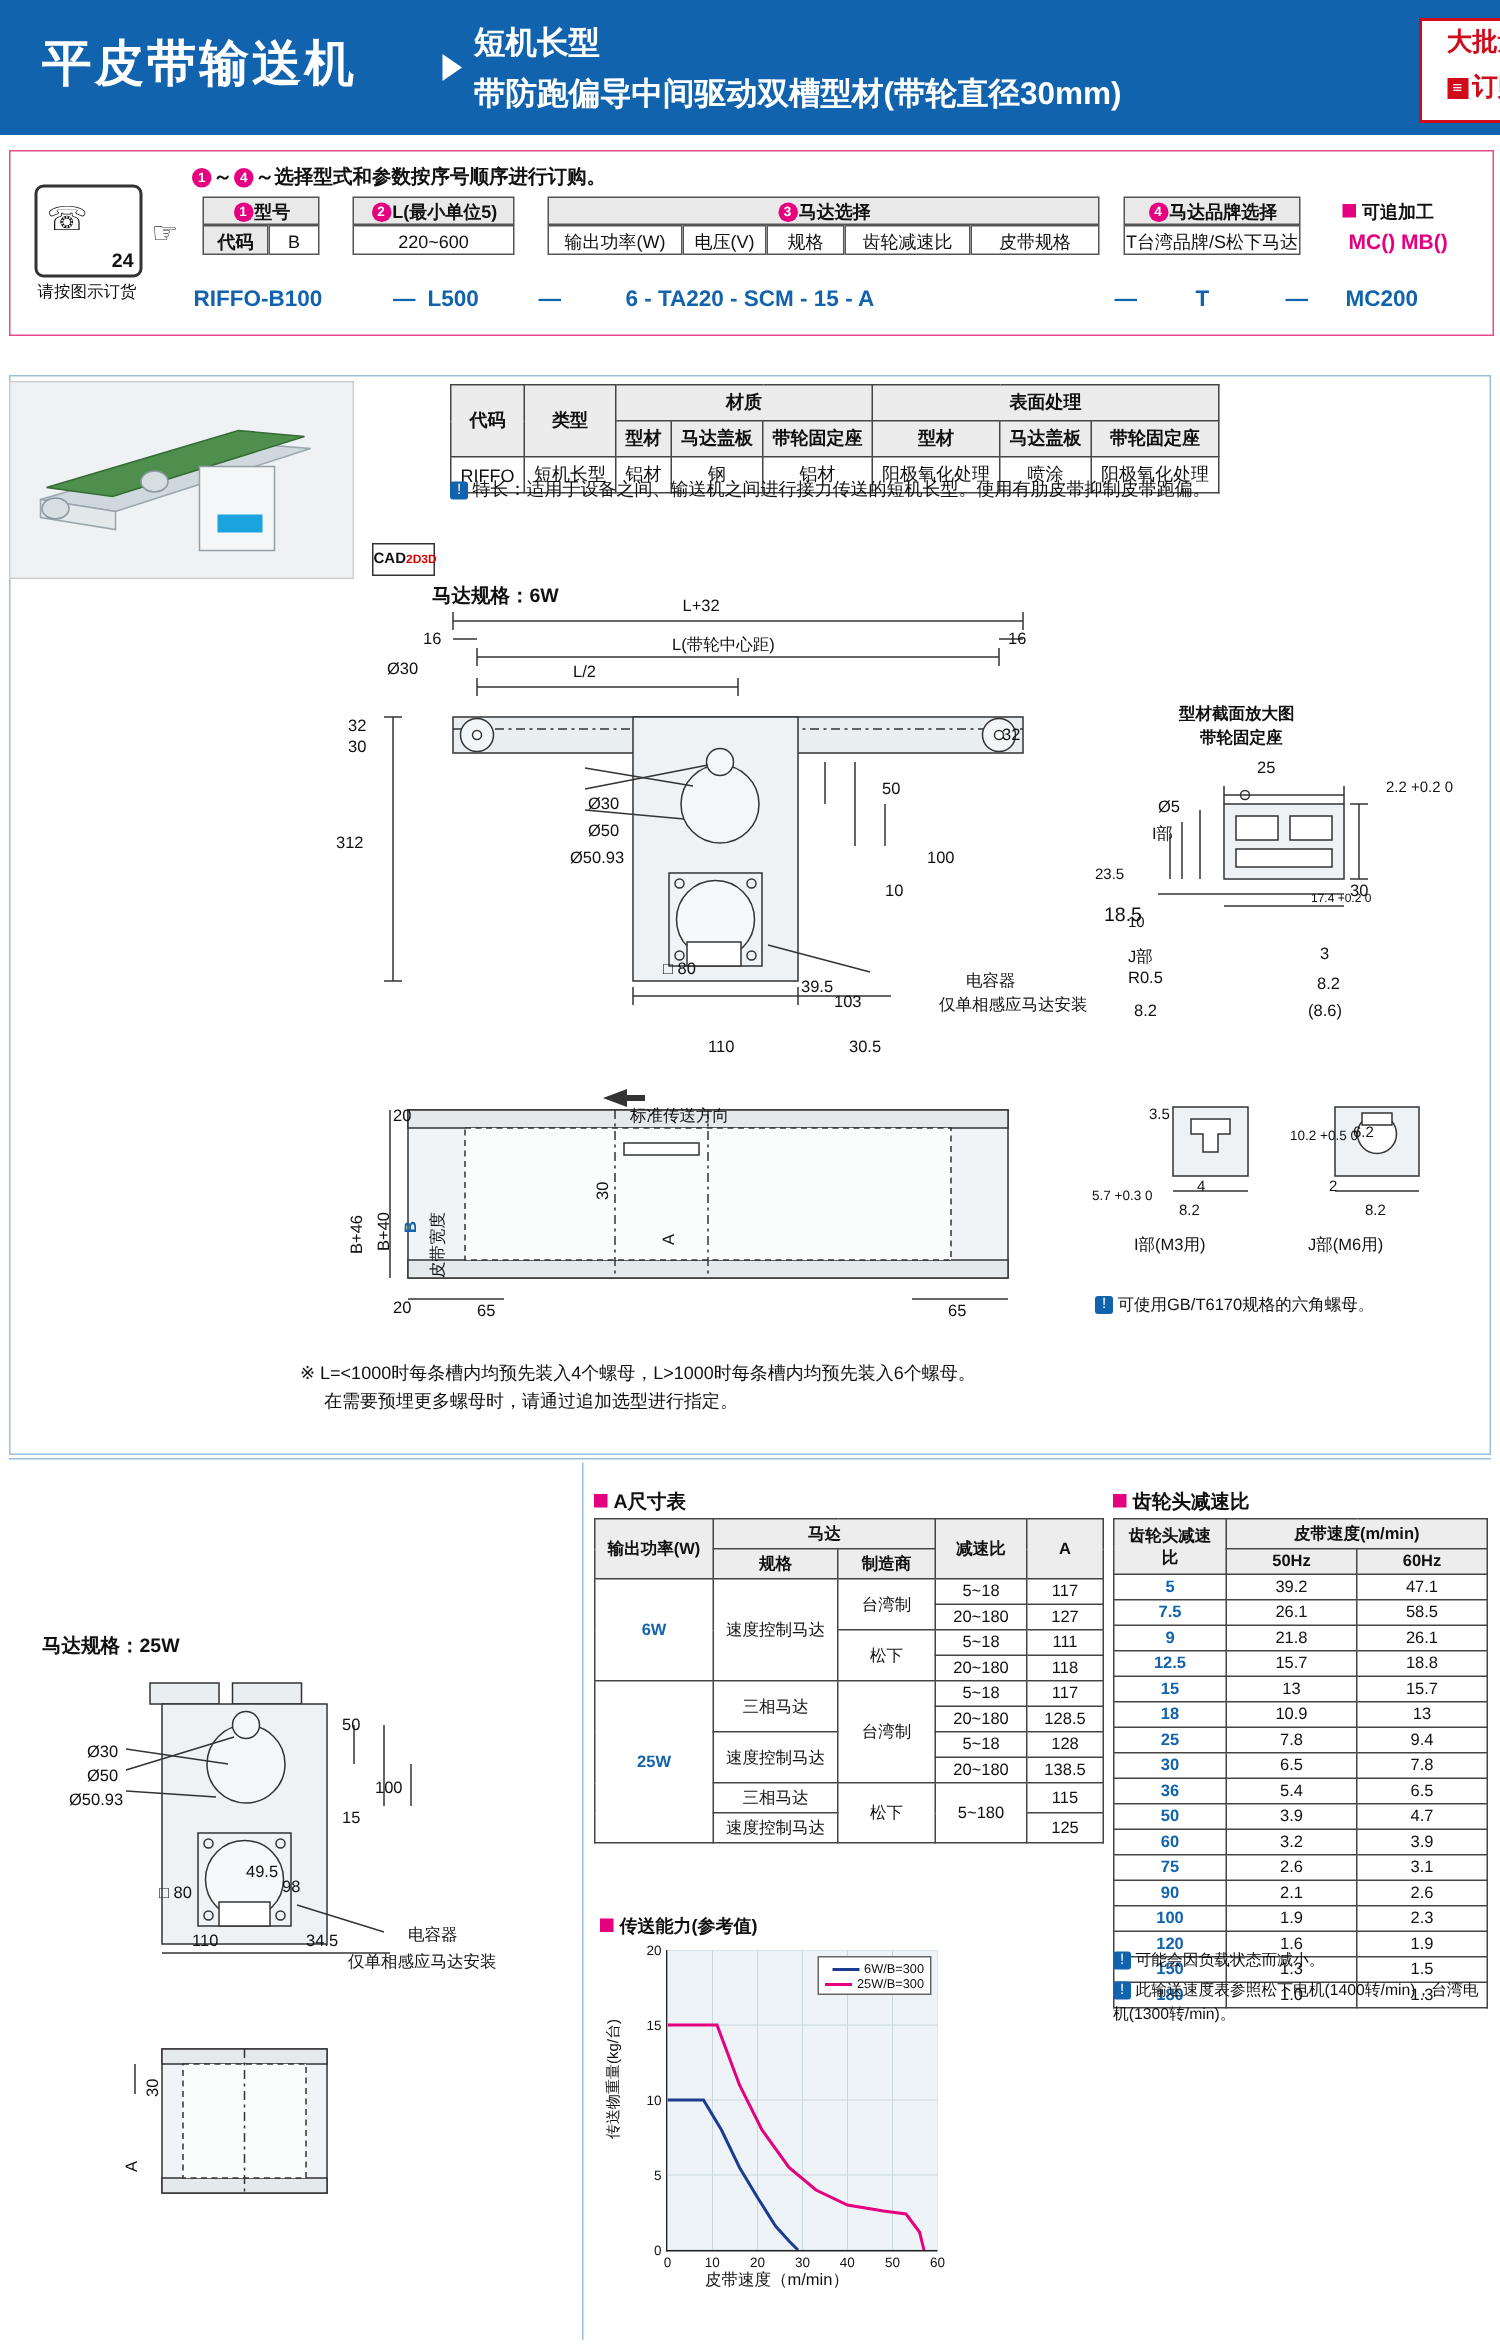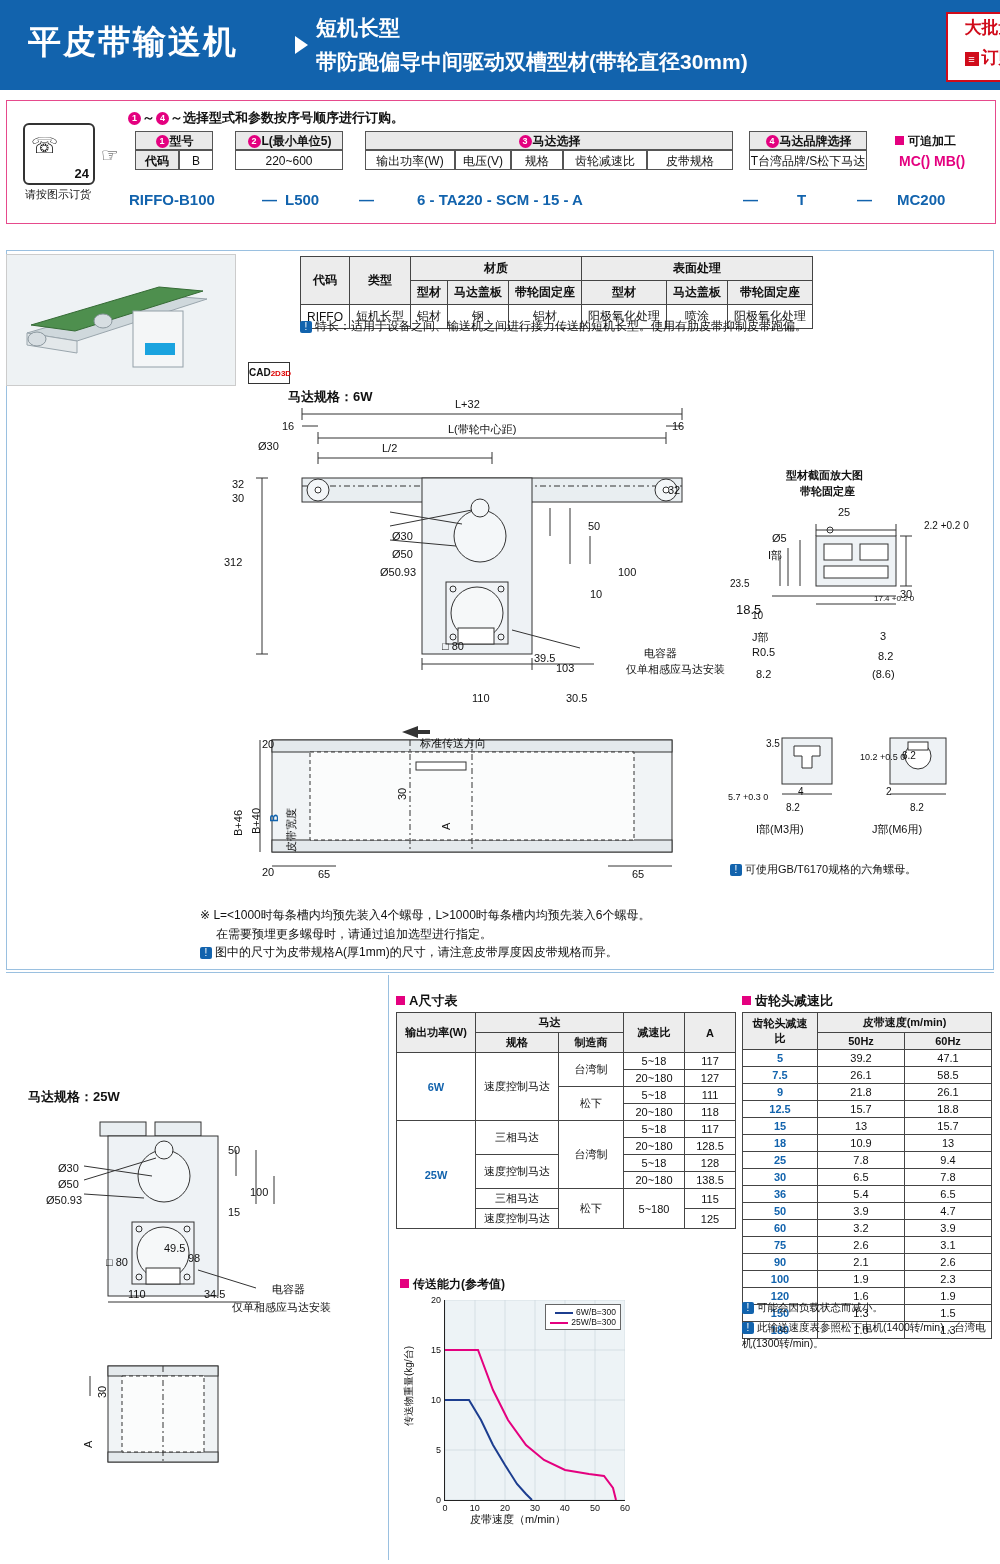--- a/index.html
+++ b/index.html
@@ -363,21 +363,20 @@
   <div class="dlbl rot" style="left:268px;top:822px;color:#1263ad;font-weight:bold;">B</div>
   <div class="dlbl rot" style="left:284px;top:852px;">皮带宽度</div>
   <div class="dlbl rot" style="left:396px;top:800px;">30</div>
   <div class="dlbl rot" style="left:440px;top:830px;">A</div>
   <div class="dlbl" style="left:318px;top:868px;">65</div>
   <div class="dlbl" style="left:632px;top:868px;">65</div>
 
   <div class="notes">
     <div>※ L=&lt;1000时每条槽内均预先装入4个螺母，L&gt;1000时每条槽内均预先装入6个螺母。</div>
     <div style="padding-left:16px;">在需要预埋更多螺母时，请通过追加选型进行指定。</div>
-    <div><span class="iblue">!</span><span>图中的尺寸为皮带规格A(厚1mm)的尺寸，请注意皮带厚度因皮带规格而异。</span></div>
   </div>
 
   <div class="sep"></div>
   <div class="vsep"></div>
 
   <div class="motorspec2">马达规格：25W</div>
   <svg style="position:absolute;left:60px;top:1110px;" width="300" height="200">
     <g stroke="#333" fill="none">
       <rect x="40" y="12" width="46" height="14" fill="#e9eef1"></rect>
       <rect x="95" y="12" width="46" height="14" fill="#e9eef1"></rect>

